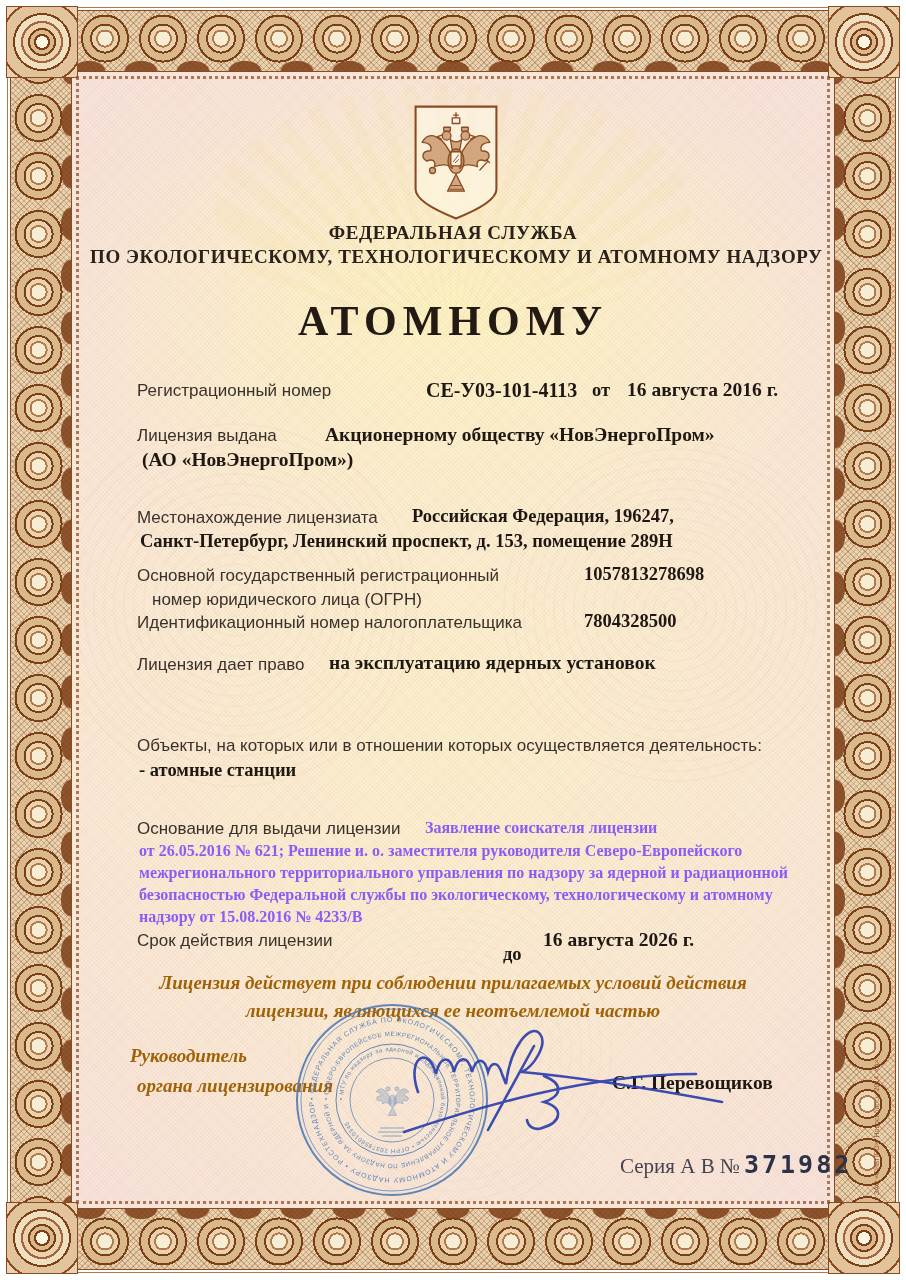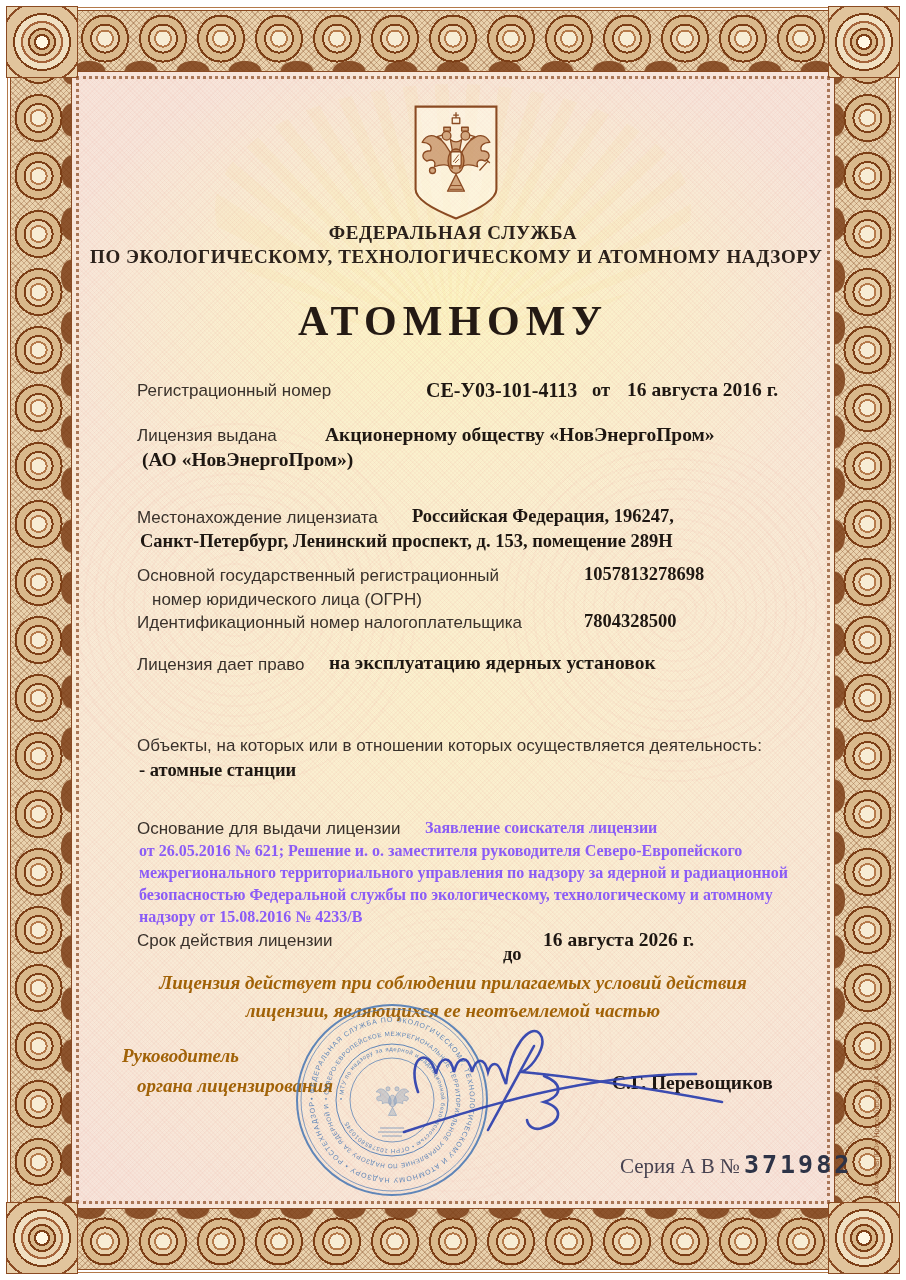--- a/index.html
+++ b/index.html
@@ -149,21 +149,21 @@
   <div class="abs par" style="left:139px;top:886px;">безопасностью  Федеральной  службы по экологическому,  технологическому  и  атомному</div>
   <div class="abs par" style="left:139px;top:908px;">надзору от 15.08.2016 № 4233/В</div>
 
   <div class="abs lbl" style="left:137px;top:931px;">Срок действия лицензии</div>
   <div class="abs val" style="left:503px;top:944px;">до</div>
   <div class="abs val" style="left:543px;top:929px;font-size:19.5px;">16 августа  2026 г.</div>
 
   <div class="ctr noteit" style="top:972px;">Лицензия действует при соблюдении прилагаемых условий действия</div>
   <div class="ctr noteit" style="top:1000px;">лицензии, являющихся ее неотъемлемой частью</div>
 
-  <div class="abs noteit" style="left:122px;top:1045px;">Руководитель</div>
+  <div class="abs noteit" style="left:130px;top:1045px;">Руководитель</div>
   <div class="abs noteit" style="left:137px;top:1075px;">органа лицензирования</div>
   <div class="abs val" style="left:612px;top:1072px;font-size:19.5px;">С.Г. Перевощиков</div>
 
   <svg class="sealsvg" width="200" height="200" viewBox="0 0 200 200" style="left:292px;top:1000px;">
     <defs>
       <path id="sp-outer" d="M100,100 m-78,0 a78,78 0 1,1 156,0 a78,78 0 1,1 -156,0"></path>
       <path id="sp-mid" d="M100,100 m-64,0 a64,64 0 1,1 128,0 a64,64 0 1,1 -128,0"></path>
       <path id="sp-inner" d="M100,100 m-49,0 a49,49 0 1,1 98,0 a49,49 0 1,1 -98,0"></path>
     </defs>
     <g stroke="#4b79b5" fill="none">

